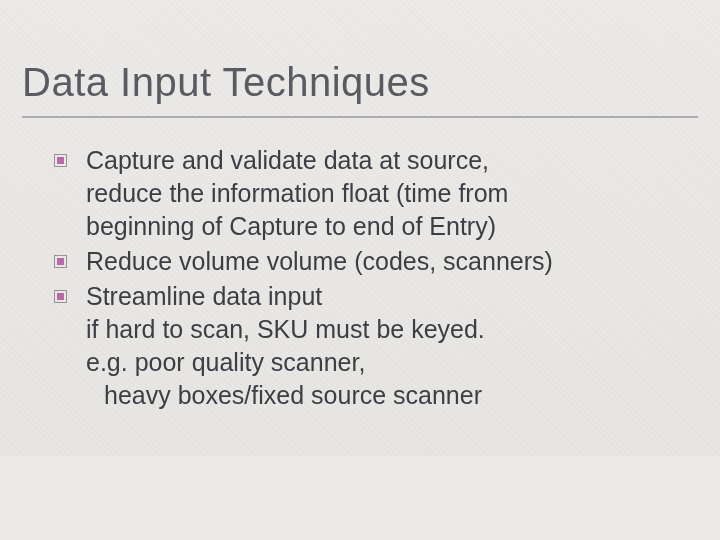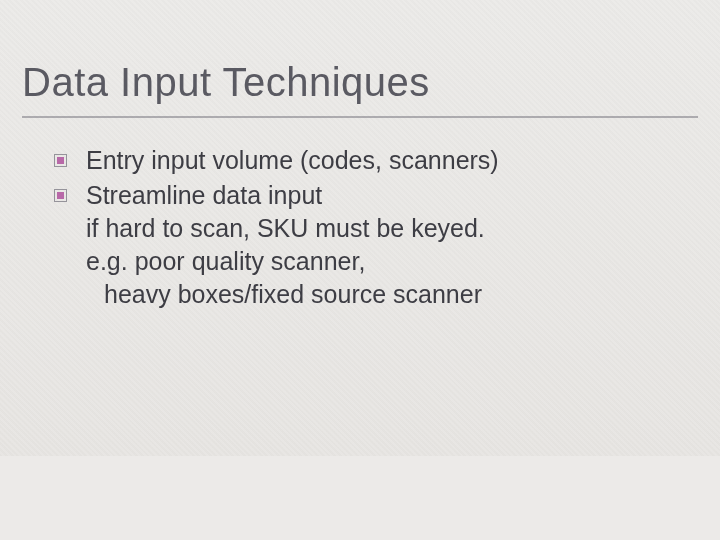--- a/index.html
+++ b/index.html
@@ -83,27 +83,36 @@
 </style>
 </head>
 <body>
 
 <div class="slide">
   <div class="title">Data Input Techniques</div>
   <div class="title-rule"></div>
 
   <div class="body">
 
+    <div class="item">
+      <span class="bullet">
+        <span class="outer"></span>
+          <span class="inner"></span>
+      </span>
+      <div>Capture and validate data at source,</div>
+      <div>reduce the information float (time from</div>
+      <div>beginning of Capture to end of Entry)</div>
+    </div>
 
     <div class="item">
       <span class="bullet">
         <span class="outer"></span>
           <span class="inner"></span>
       </span>
-      <div>Entry input volume (codes, scanners)</div>
+      <div>Reduce volume volume (codes, scanners)</div>
     </div>
 
     <div class="item">
       <span class="bullet">
         <span class="outer"></span>
           <span class="inner"></span>
       </span>
       <div>Streamline data input</div>
       <div>if hard to scan, SKU must be keyed.</div>
       <div>e.g. poor quality scanner,</div>

